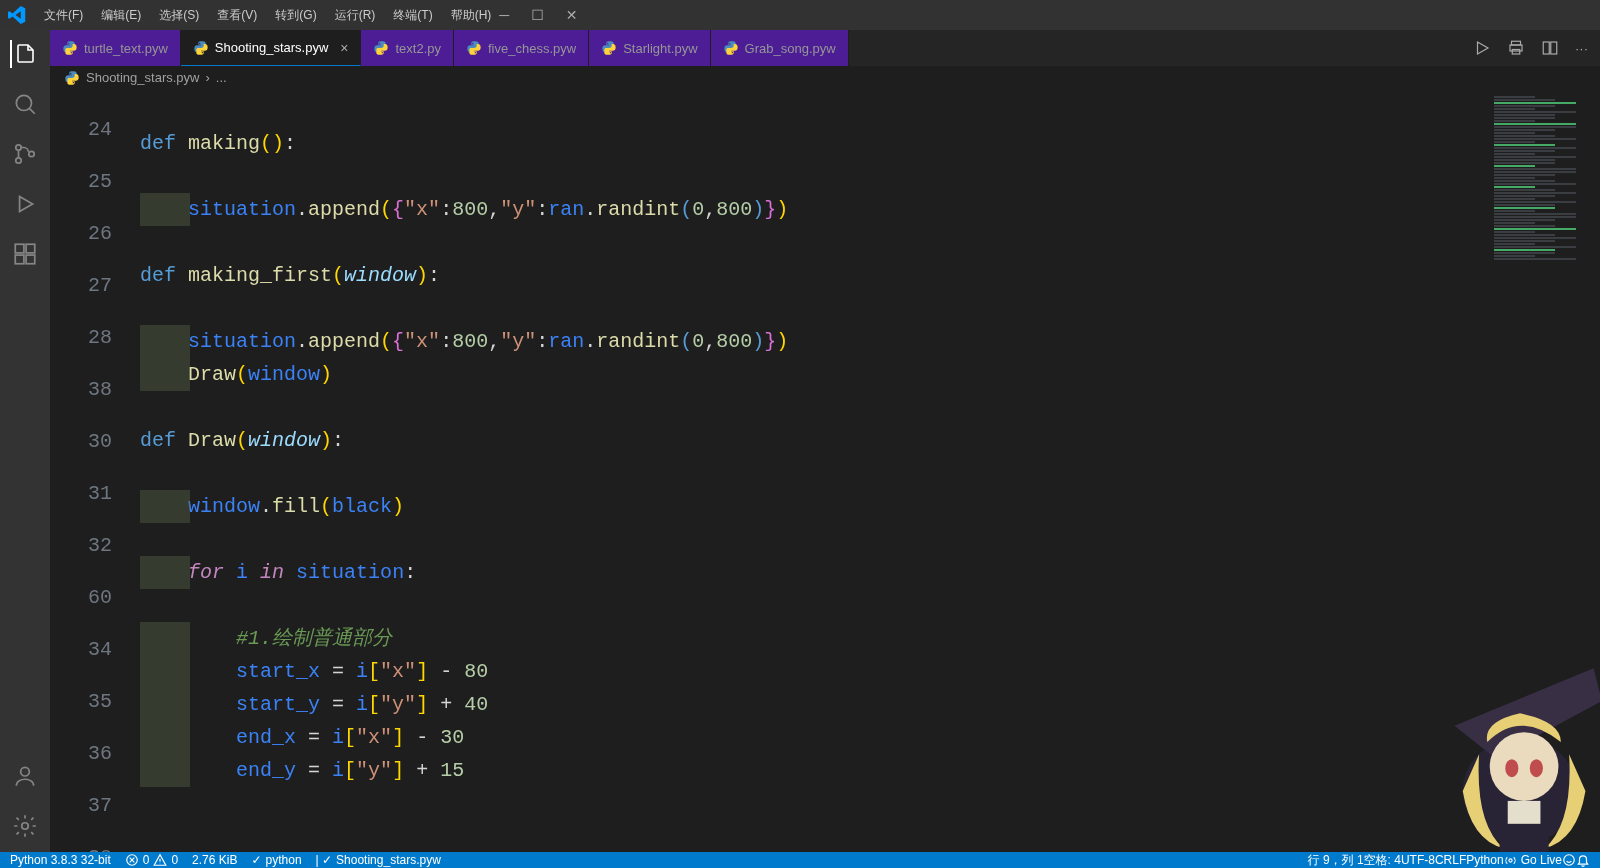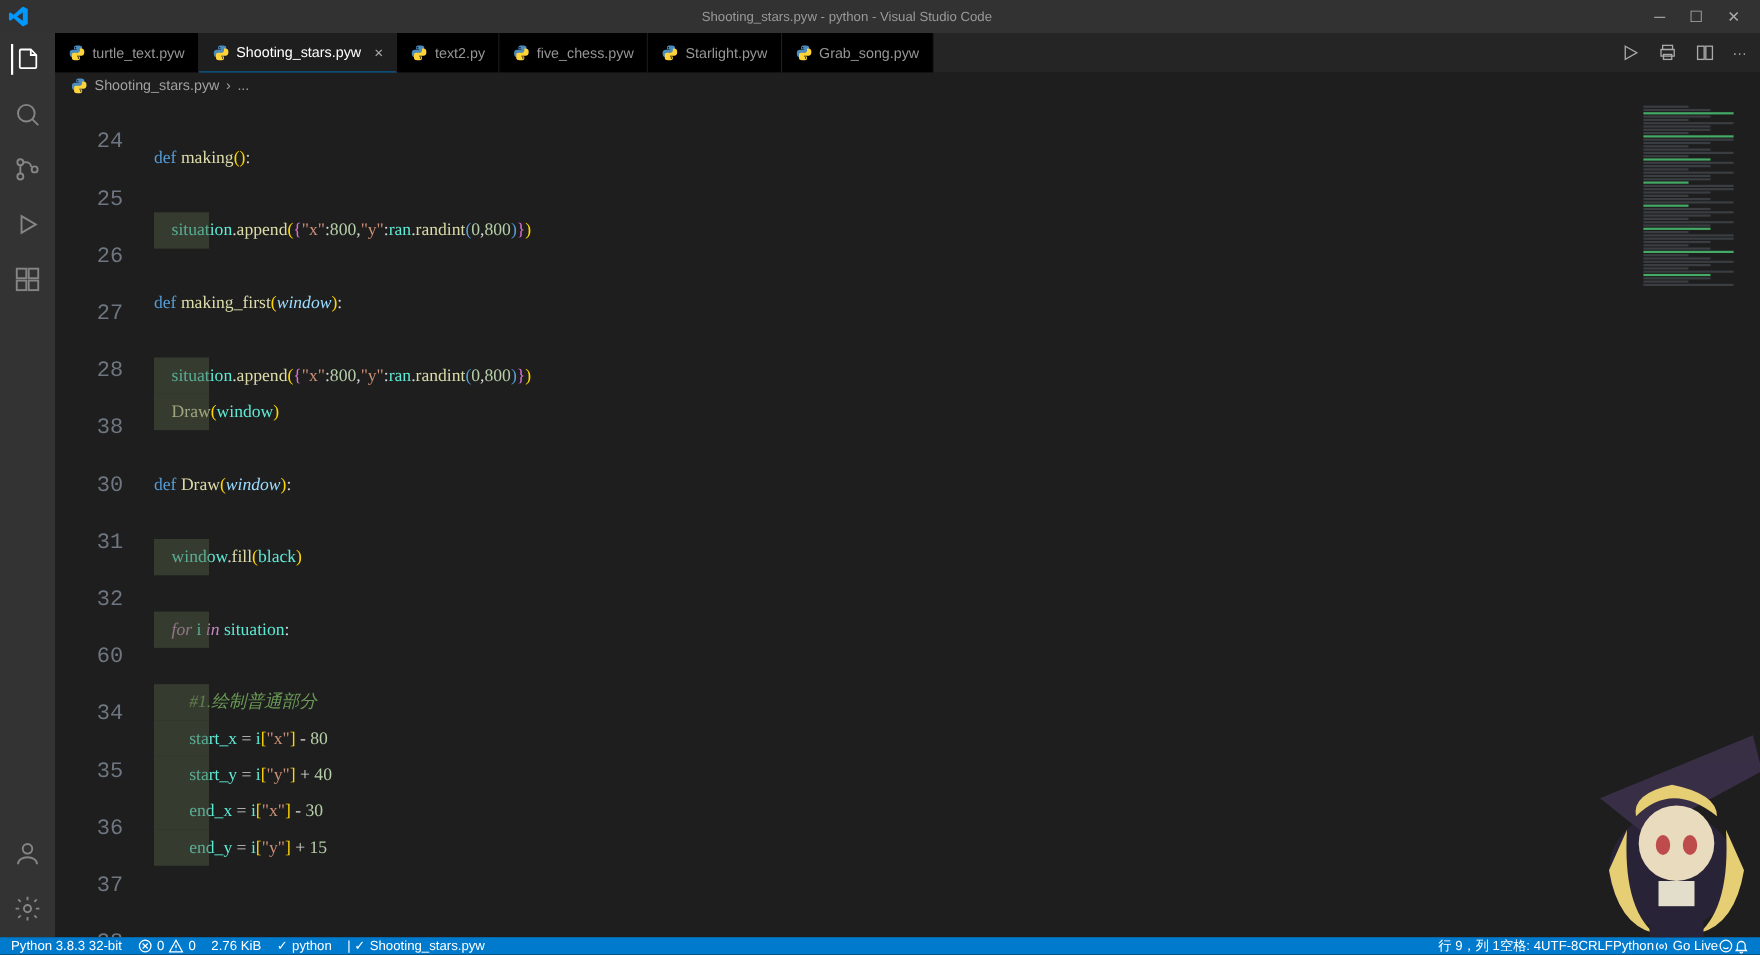--- a/index.html
+++ b/index.html
@@ -54,21 +54,21 @@
 .tabs {
   height: 36px;
   background: #252526;
   display: flex;
   align-items: stretch;
 }
 .tab {
   display:flex; align-items:center;
   padding: 0 12px;
   gap:6px;
-  background:#000000;
+  background:#4c1d95;
   color:#969696;
   border-right:1px solid #1e1e1e;
   font-size:13px;
   cursor:pointer;
 }
 .tab.active { background:#1e1e1e; color:#fff; border-bottom:1px solid #007acc; }
 .tab .py-icon { color:#4b8bbe; }
 .tab .close { margin-left:6px; color:#aaa; font-size:14px; }
 .tabs .right-actions { margin-left:auto; display:flex; align-items:center; gap:16px; padding-right:12px; color:#aaa; }
 
@@ -95,36 +95,36 @@
   font-family: Consolas, "Courier New", monospace;
   font-size: 20px;
   line-height: 33px;
   padding-top: 4px;
   user-select:none;
 }
 .gutter div { height:33px;margin-top:19px; }
 
 .code {
   flex:1;
-  font-family: Liberation Serif, serif;
-  font-size: 16px;
+  font-family: Liberation Mono, monospace;
+  font-size: 20px;
   line-height: 33px;
   padding-top: 4px;
   color:#d4d4d4;
   white-space: pre;
   position:relative;
 }
 .code .line { height:33px; position:relative; }
 
 
 .kw { color:#569cd6; }          
 .kw-flow { color:#c586c0; font-style:italic; } 
 .fn { color:#dcdcaa; }
 .param { color:#9cdcfe; font-style:italic; }
-.var { color:#5eead4; }
+.var { color:#3b82f6; }
 .num { color:#b5cea8; }
 .str { color:#ce9178; }
 .comment { color:#6a9955; font-style:italic; }
 .punct { color:#d4d4d4; }
 .brace-y { color:#ffd700; }
 .paren-p { color:#da70d6; }
 .brace-b { color:#569cd6; }
 
 
 .mark { position:absolute; left:0; top:0; width:50px; height:33px; background:rgba(85,95,70,0.45); }
@@ -169,21 +169,30 @@
 </style>
 </head>
 <body>
 
 <div class="titlebar">
   <span class="logo">
     <svg width="18" height="18" viewBox="0 0 24 24">
         <path fill="#0098ff" d="M23 3L17 0 6 10 2 7 0 8v8l2 1 4-3 11 10 6-3V3zM17 17l-7-5 7-5v10z"></path>
       </svg>
   </span>
-  <div class="title">Shooting_stars.pyw - python - Visual Studio Code</div>
+  <div class="menu" id="menu-bar">
+      <span>文件(F)</span>
+      <span>编辑(E)</span>
+      <span>选择(S)</span>
+      <span>查看(V)</span>
+      <span>转到(G)</span>
+      <span>运行(R)</span>
+      <span>终端(T)</span>
+      <span>帮助(H)</span>
+    </div>
   <div class="win-controls">
     <span>─</span>
     <span>☐</span>
     <span>✕</span>
   </div>
 </div>
 
 <div class="main">
 
   <div class="activitybar">

